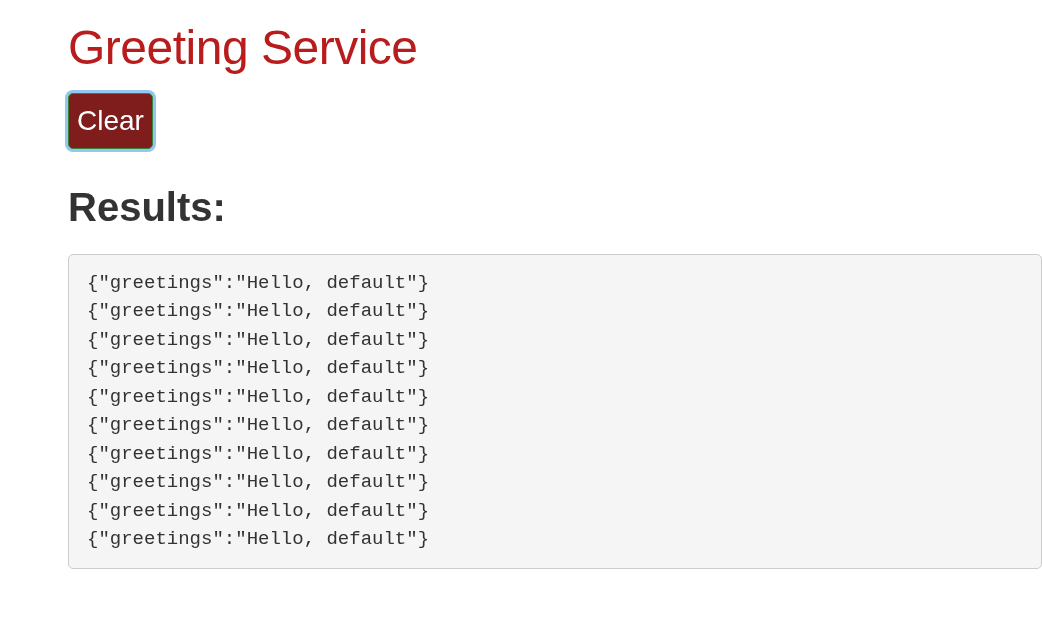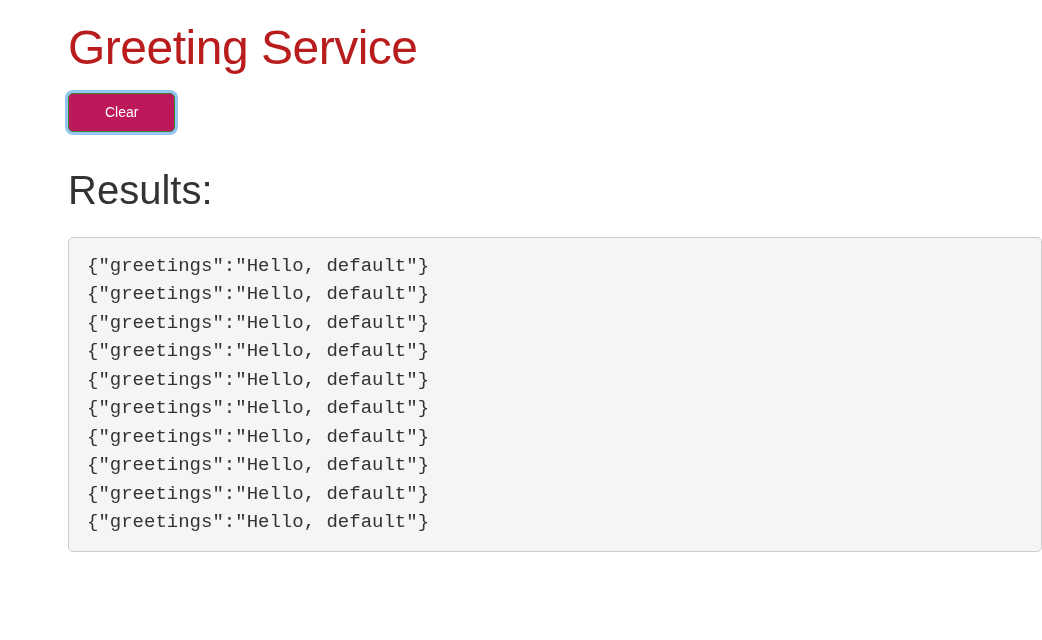--- a/index.html
+++ b/index.html
@@ -17,35 +17,35 @@
     }
     h1 {
       font-size: 48px;
       font-weight: 500;
       margin: 0 0 18px 0;
       color: #b91c1c;
       letter-spacing: -0.5px;
     }
     .btn-clear {
       display: inline-block;
-      padding: 10px 36px;
-      font-size: 14px;
+      padding: 10px 8px;
+      font-size: 28px;
       font-weight: 400;
       color: #fff;
-      background-color: #be185d;
+      background-color: #7f1d1d;
       border: 1px solid #398439;
       border-radius: 5px;
       cursor: pointer;
       outline: none;
       box-shadow: 0 0 0 3px rgba(102, 175, 233, 0.7);
       line-height: 1.2;
     }
     h2 {
       font-size: 40px;
-      font-weight: 400;
+      font-weight: 700;
       margin: 36px 0 24px 0;
       color: #333;
     }
     .results-box {
       background-color: #f5f5f5;
       border: 1px solid #ccc;
       border-radius: 5px;
       padding: 14px 18px;
       font-family: Menlo, Monaco, Consolas, "Courier New", monospace;
       font-size: 19px;

